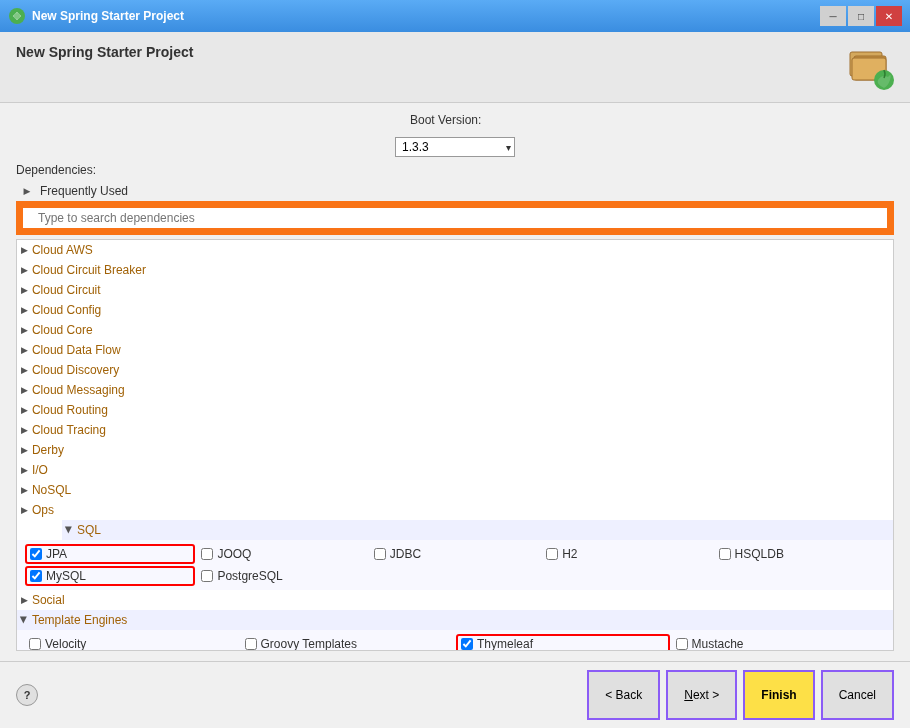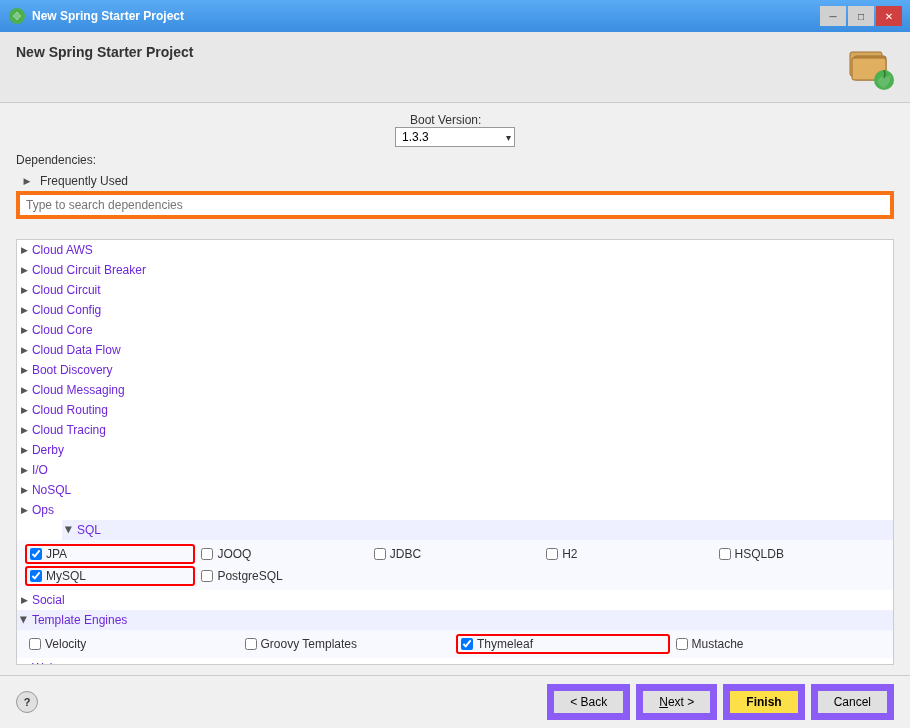--- a/index.html
+++ b/index.html
@@ -117,20 +117,21 @@
       width: 120px;
       appearance: none;
       -webkit-appearance: none;
       position: relative;
       cursor: pointer;
     }
 
     .select-wrapper {
       position: relative;
       display: inline-block;
+      margin-top: 10px;
     }
 
     .select-wrapper::after {
       content: '▾';
       position: absolute;
       right: 4px;
       top: 50%;
       transform: translateY(-50%);
       pointer-events: none;
       font-size: 10px;
@@ -139,25 +140,25 @@
 
     .dependencies-label {
       font-size: 12px;
       color: #333;
       margin-bottom: 4px;
       flex-shrink: 0;
     }
 
     .search-input {
       width: 100%;
-      border: 4px solid #f97316;
+      border: 7px solid #f97316;
       background: white;
-      padding: 3px 6px;
-      font-size: 12px;
-      margin-bottom: 20px;
+      padding: 3px 15px;
+      font-size: 12px;
+      margin-bottom: 4px;
       flex-shrink: 0;
     }
 
     .deps-scroll-area {
       flex: 1;
       overflow-y: auto;
       overflow-x: hidden;
       background: white;
       border: 1px solid #ccc;
     }
@@ -180,21 +181,21 @@
       display: inline-flex;
       align-items: center;
       justify-content: center;
       font-size: 9px;
       color: #555;
       flex-shrink: 0;
     }
 
     .tree-item-label {
       font-size: 12px;
-      color: #6d28d9;
+      color: #a16207;
     }
 
     .checkbox-item {
       display: flex;
       align-items: center;
       padding: 3px 4px;
       gap: 4px;
     }
 
     .checkbox-item input[type="checkbox"] {
@@ -256,23 +257,23 @@
       display: flex;
       align-items: center;
       justify-content: center;
       font-size: 11px;
       font-weight: bold;
       color: #333;
       cursor: pointer;
     }
 
     .btn {
-      padding: 4px 16px;
-      font-size: 12px;
-      border: 7px solid #8b5cf6;
+      padding: 16px 16px;
+      font-size: 12px;
+      border: 2px solid #8b5cf6;
       background: #e0e0e0;
       cursor: pointer;
       min-width: 70px;
     }
 
     .btn-finish {
       background: #fde047;
       font-weight: bold;
     }
 
@@ -368,21 +369,21 @@
       <div class="section-row" style="cursor:pointer;">
         <span style="font-size:9px; color:#555; margin-right:4px;">▶</span>
         <span class="tree-item-label">Cloud Core</span>
       </div>
       <div class="section-row" style="cursor:pointer;">
         <span style="font-size:9px; color:#555; margin-right:4px;">▶</span>
         <span class="tree-item-label">Cloud Data Flow</span>
       </div>
       <div class="section-row" style="cursor:pointer;">
         <span style="font-size:9px; color:#555; margin-right:4px;">▶</span>
-        <span class="tree-item-label">Boot Discovery</span>
+        <span class="tree-item-label">Cloud Discovery</span>
       </div>
       <div class="section-row" style="cursor:pointer;">
         <span style="font-size:9px; color:#555; margin-right:4px;">▶</span>
         <span class="tree-item-label">Cloud Messaging</span>
       </div>
       <div class="section-row" style="cursor:pointer;">
         <span style="font-size:9px; color:#555; margin-right:4px;">▶</span>
         <span class="tree-item-label">Cloud Routing</span>
       </div>
       <div class="section-row" style="cursor:pointer;">

